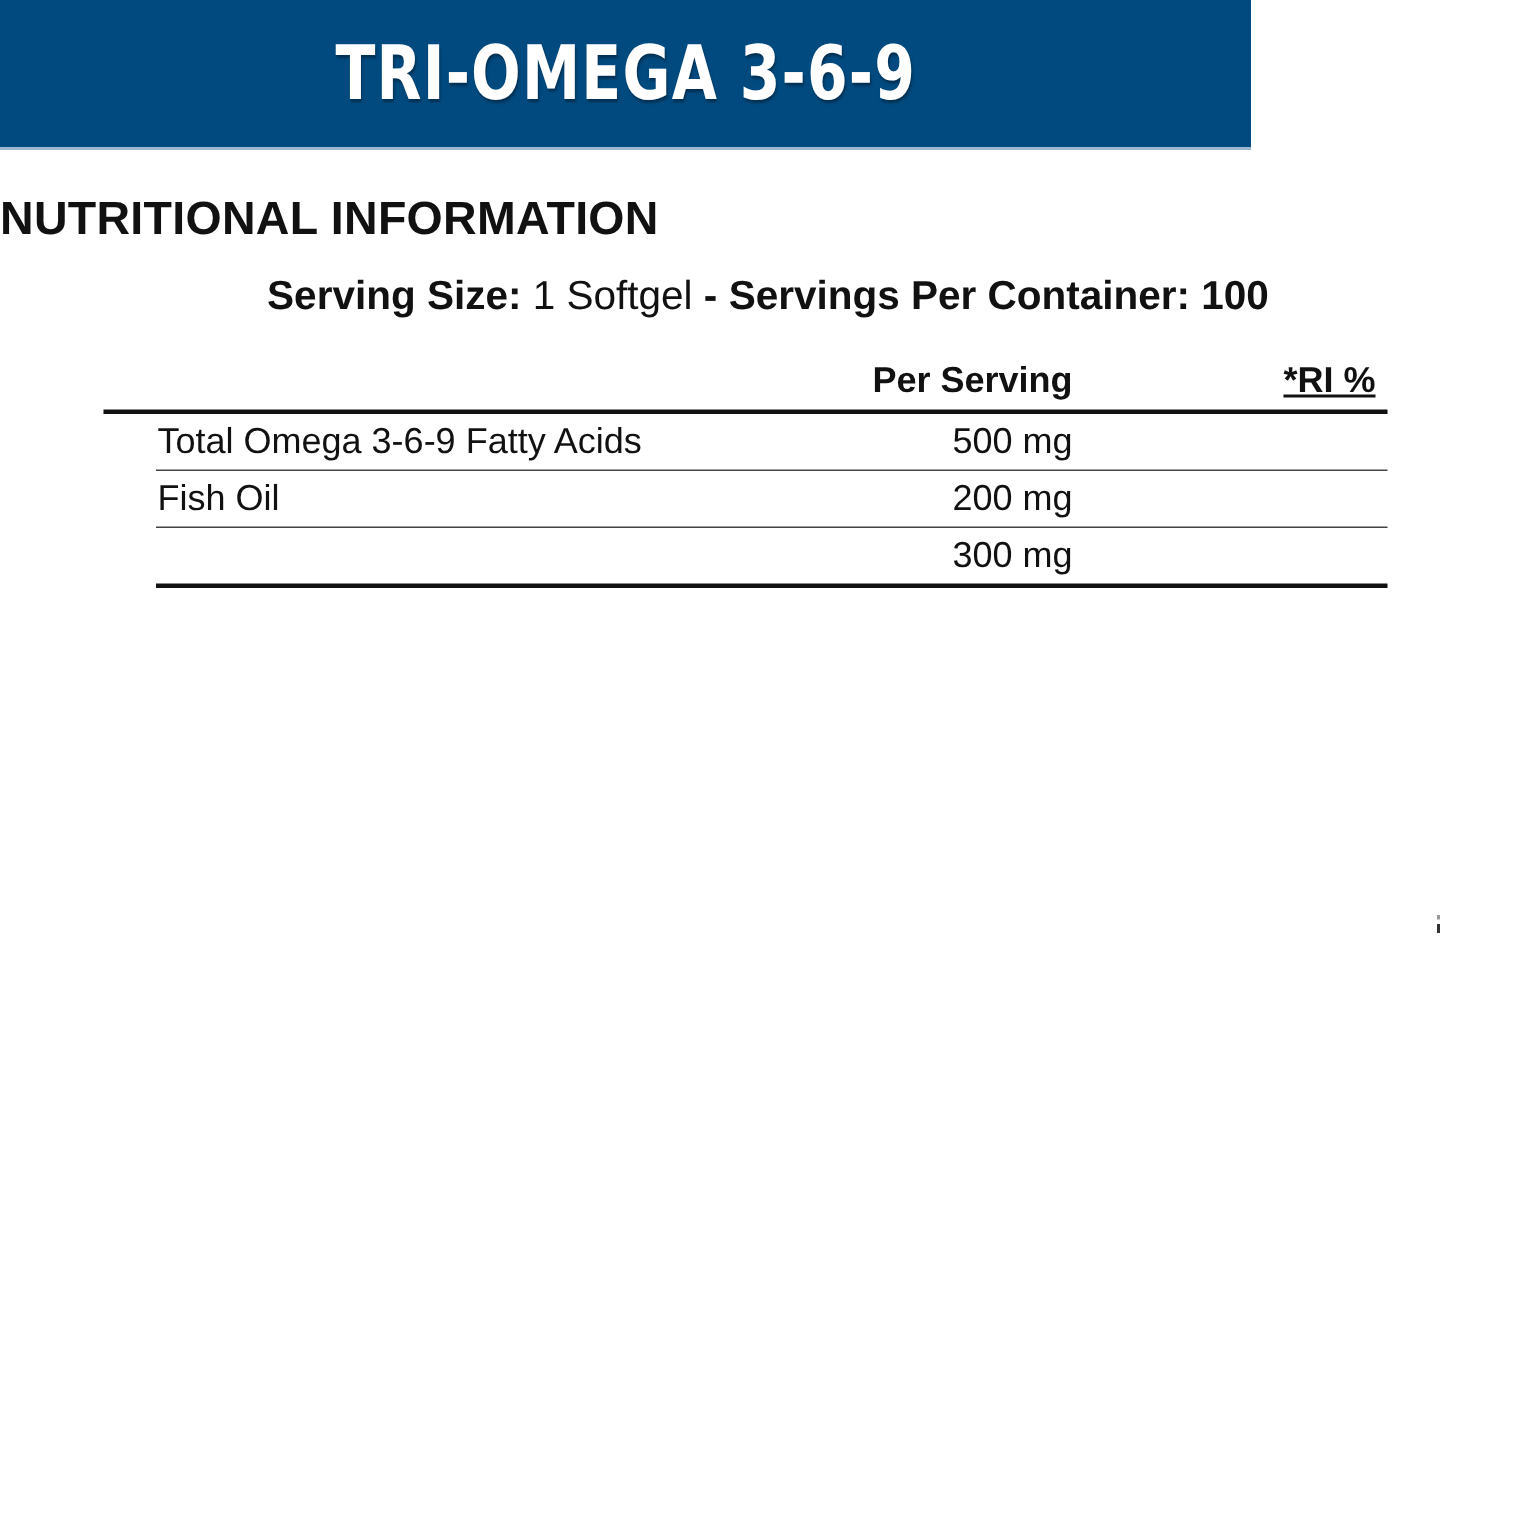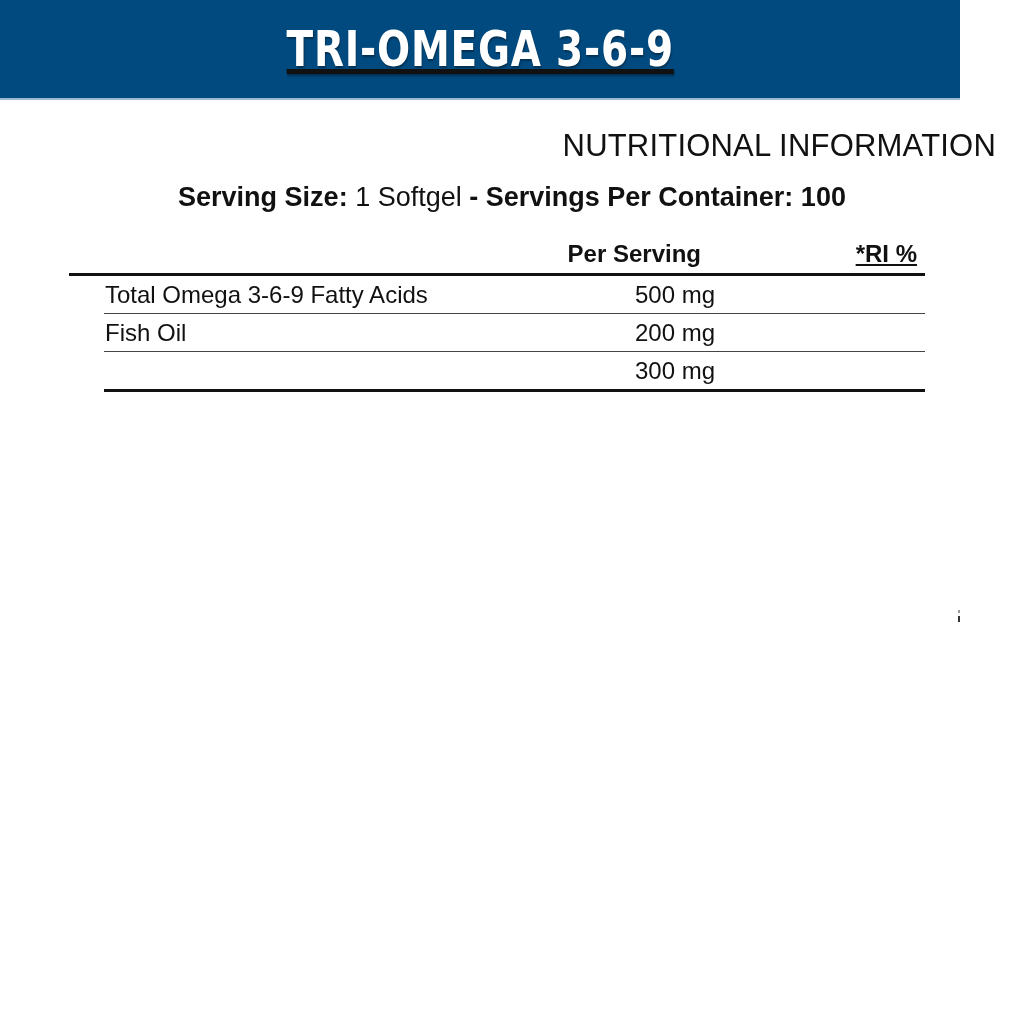--- a/index.html
+++ b/index.html
@@ -1,32 +1,32 @@
 <!DOCTYPE html>
 <html><head>
   <meta charset="utf-8">
   <style>
     html, body { margin: 0; padding: 0; background: #ffffff; }
     body { width: 1024px; height: 1024px; position: relative; overflow: hidden;
            font-family: "Liberation Sans", sans-serif; color: #111; }
-    .banner { position: absolute; left: 0; top: 0; width: 960px; height: 98px;
+    .banner { position: absolute; left: 0; top: 0; width: 834px; height: 98px;
               background: #004a7f; border-bottom: 2px solid #9bb8d0;
-              display: flex; align-items: center; justify-content: center; text-decoration: underline; }
+              display: flex; align-items: center; justify-content: center; }
     .banner-title { color: #ffffff; font-family: "DejaVu Sans", sans-serif; font-weight: bold;
                     font-size: 50px; letter-spacing: 1px; transform: scaleX(0.78);
                     text-shadow: 1px 2px 2px rgba(0,0,0,0.35); }
-    .heading { position: absolute; top: 128px; left: 0; width: 996px; text-align: right;
-               font-weight: normal; font-size: 31px; letter-spacing: 0.2px; }
+    .heading { position: absolute; top: 128px; left: 0; width: 996px; text-align: left;
+               font-weight: bold; font-size: 31px; letter-spacing: 0.2px; }
     .serving { position: absolute; top: 182px; left: 0; width: 996px; text-align: center;
                font-size: 27px; padding-left: 14px; }
     .serving b { font-weight: bold; }
     .table { position: absolute; left: 69px; top: 238px; width: 856px; }
     .thead { position: relative; height: 35px; border-bottom: 3px solid #111; }
     .th { position: absolute; top: 2px; font-weight: bold; font-size: 24px; }
-    .th.per { right: 224px; }
+    .th.per { right: 210px; }
     .th.ri { right: 8px; text-decoration: underline; }
     .row { position: relative; height: 37px; border-bottom: 1.5px solid #444; font-size: 24px; margin-left: 35px; }
     .row:last-child { border-bottom: 3px solid #111; }
     .cell { position: absolute; top: 5px; white-space: nowrap; }
     .cell.name { left: 1px; }
     .cell.amount { right: 210px; }
     .cell.ri { right: 8px; }
     .speck { position: absolute; left: 958px; top: 610px; width: 3px; height: 12px; }
     .speck span { display: block; width: 2px; background: #333; margin-left: 0; }
   </style>

